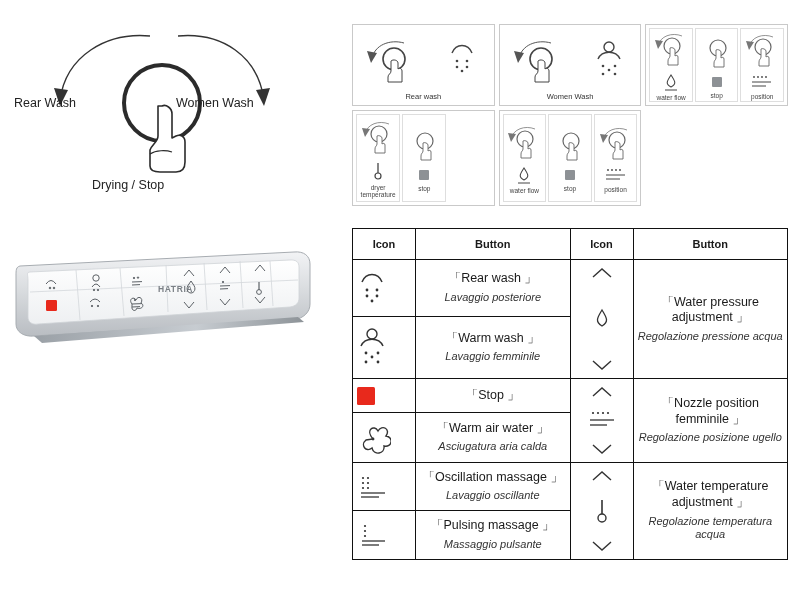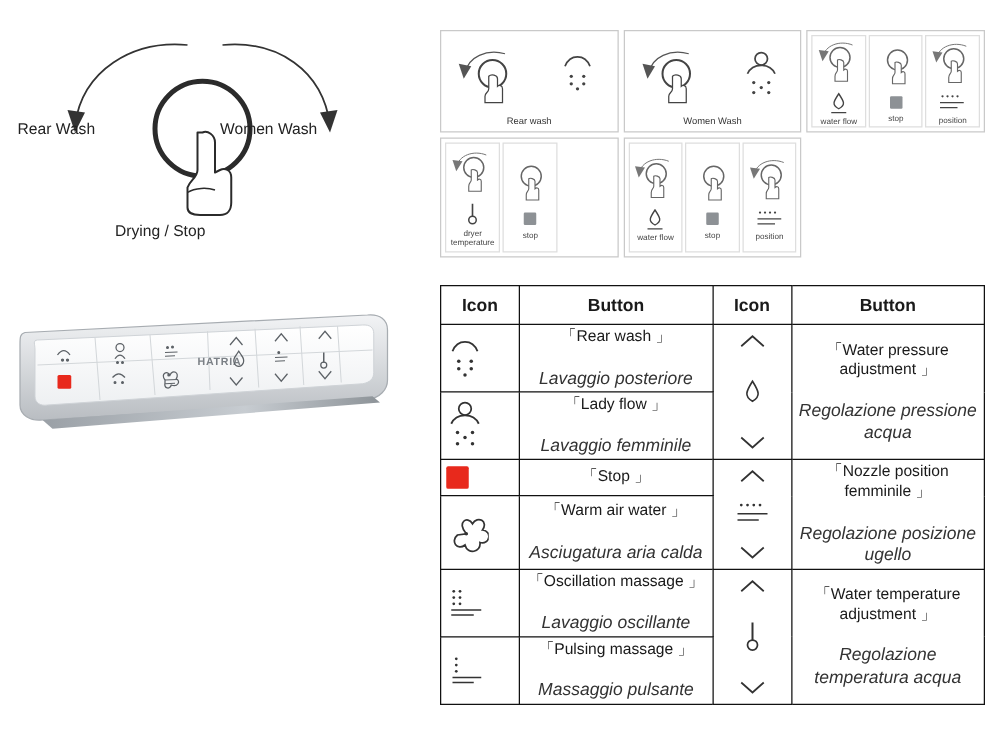--- a/index.html
+++ b/index.html
@@ -107,32 +107,32 @@
     height: 100%;
     table-layout: fixed;
   }
   table.legend th, table.legend td {
     border: 1px solid #111;
     text-align: center;
     vertical-align: middle;
     padding: 2px;
   }
   table.legend th {
-    font-size: 14px;
+    font-size: 11px;
     font-weight: bold;
     height: 26px;
   }
   .col-icon { width: 58px; }
   .btn-cell { font-size: 12.5px; line-height: 1.25; }
   .btn-cell .it {
     display: block;
     font-style: italic;
-    font-size: 14px;
+    font-size: 11px;
     color: #333;
-    margin-top: 16px;
+    margin-top: 4px;
   }
   .stack-arrows {
     display: flex;
     flex-direction: column;
     align-items: center;
     justify-content: space-between;
     height: 100%;
     padding: 4px 0;
     box-sizing: border-box;
   }
@@ -469,21 +469,21 @@
           <circle cx="17" cy="8" r="5" fill="none" stroke="#333" stroke-width="1.4"></circle>
           <path d="M6 20 C10 11, 24 11, 28 20" fill="none" stroke="#333" stroke-width="1.5"></path>
           <circle cx="11" cy="27" r="1.4" fill="#333"></circle>
               <circle cx="23" cy="27" r="1.4" fill="#333"></circle>
           <circle cx="17" cy="31" r="1.4" fill="#333"></circle>
           <circle cx="11" cy="36" r="1.4" fill="#333"></circle>
               <circle cx="23" cy="36" r="1.4" fill="#333"></circle>
         </svg>
       </td>
       <td class="btn-cell">
-        <span>「Lady flow 」</span>
+        <span>「Warm wash 」</span>
         <span class="it">Lavaggio femminile</span>
       </td>
     </tr>
 
     <tr>
       <td>
         <svg width="22" height="22" viewBox="0 0 22 22">
           <rect x="2" y="2" width="18" height="18" rx="1.5" fill="#e8291c"></rect>
         </svg>
       </td>

